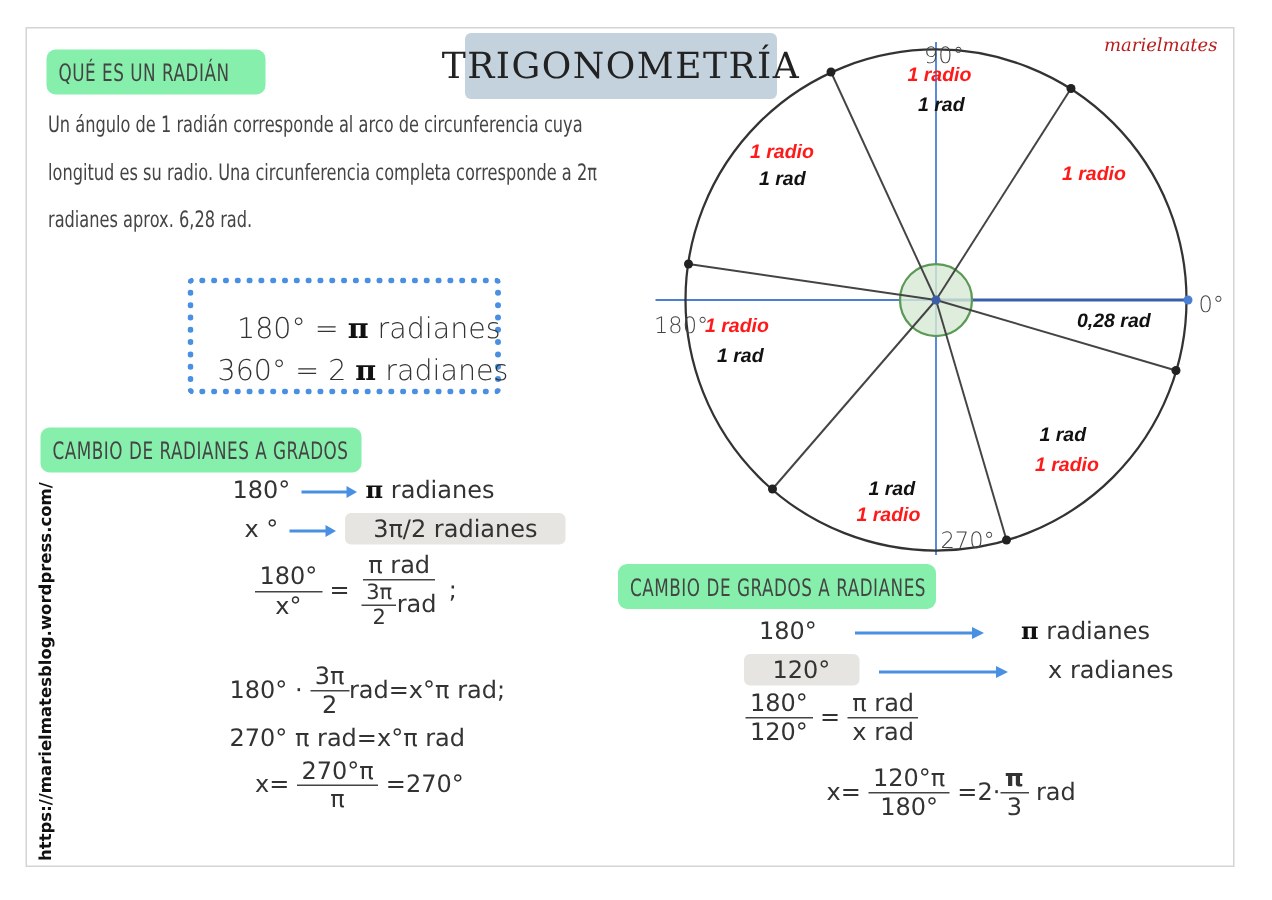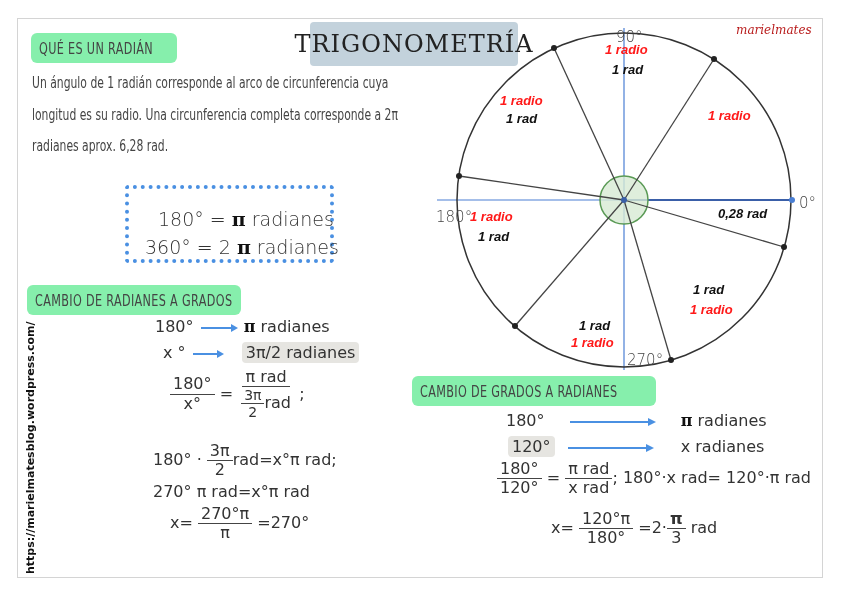--- a/index.html
+++ b/index.html
@@ -17,21 +17,21 @@
   .para { position:absolute; left:32px; font-size:15px; color:#444; white-space:nowrap; }
   .para span { display:inline-block; transform:scaleX(0.72); transform-origin:left center; }
   .dotted { position:absolute; left:125px; top:185px; width:209px; height:78px;
             border:4px dotted #4a90e2; border-radius:4px; box-sizing:border-box; }
   .eq { position:absolute; font-size:19px; color:#333; white-space:nowrap; font-weight:300;margin-top:12px; }
   .pi { font-family:"DejaVu Serif", serif; font-weight:bold; color:#111; }
   .math { position:absolute; font-size:16px; color:#333; white-space:nowrap; }
   .frac { display:inline-flex; flex-direction:column; align-items:center; vertical-align:middle; }
   .frac .num { border-bottom:1.5px solid #444; padding:0 3px; line-height:1.15; }
   .frac .den { line-height:1.15; padding:0 3px; }
-  .hl { background:#e6e5e1; border-radius:4px; padding:1px 4px;margin-left:12px; }
+  .hl { background:#e6e5e1; border-radius:4px; padding:1px 19px; }
   .url { position:absolute; left:24px; top:574px; transform:rotate(-90deg); transform-origin:left top;
          font-size:11px; font-weight:bold; color:#111; white-space:nowrap; }
   .logo { position:absolute; left:736px; top:23px; font-family:"DejaVu Serif", serif; font-size:12px; color:#b91c1c; font-style:italic; }
   svg text { font-family:"Liberation Sans", sans-serif; }
   .lbl-red { fill:#ff1a1a; font-style:italic; font-weight:bold; font-size:13px; }
   .lbl-blk { fill:#111; font-style:italic; font-weight:bold; font-size:13px; }
   .deg { fill:#444; font-size:15px; font-family:"DejaVu Sans", sans-serif; font-weight:200; }
 </style>
 </head>
 <body>
@@ -108,21 +108,21 @@
   <span>x=</span>
   <span class="frac">
       <span class="num">270°π</span>
       <span class="den">π</span>
     </span>
   <span>=270°</span>
 </div>
 
 <div class="url">https://marielmatesblog.wordpress.com/</div>
 
-<div class="sub-box" style="left:412px; top:376px; width:244px;">
+<div class="sub-box" style="left:412px; top:376px; width:212px;">
   <span class="sub-text">CAMBIO DE GRADOS A RADIANES</span>
 </div>
 <div class="math" style="left:506px; top:411px;">
   <span>180°</span>
   <svg width="90" height="10" style="vertical-align:middle; margin:0 18px 0 18px">
       <line x1="2" y1="5" x2="82" y2="5" stroke="#4a90e2" stroke-width="2"></line>
       <polygon points="80,1 88,5 80,9" fill="#4a90e2"></polygon>
     </svg>
   <span class="pi">π</span><span> radianes</span>
 </div>
@@ -136,21 +136,21 @@
 </div>
 <div class="math" style="left:497px; top:460px;">
   <span class="frac">
       <span class="num">180°</span>
       <span class="den">120°</span>
     </span>
   <span>=</span>
   <span class="frac">
       <span class="num">π rad</span>
       <span class="den">x rad</span>
-    </span><span>; 180°·x rad= 120°·π rad</span>
+    </span>
 </div>
 <div class="math" style="left:551px; top:510px;">
   <span>x=</span>
   <span class="frac">
       <span class="num">120°π</span>
       <span class="den">180°</span>
     </span>
   <span>=2·</span><span class="frac">
       <span class="num" style="font-weight:bold">π</span>
       <span class="den">3</span>

